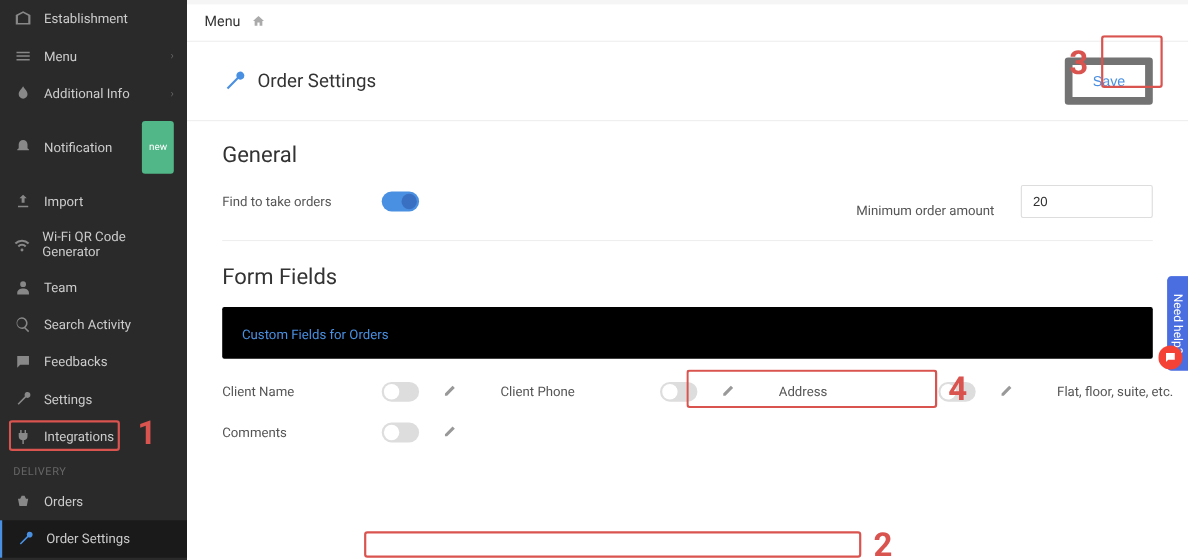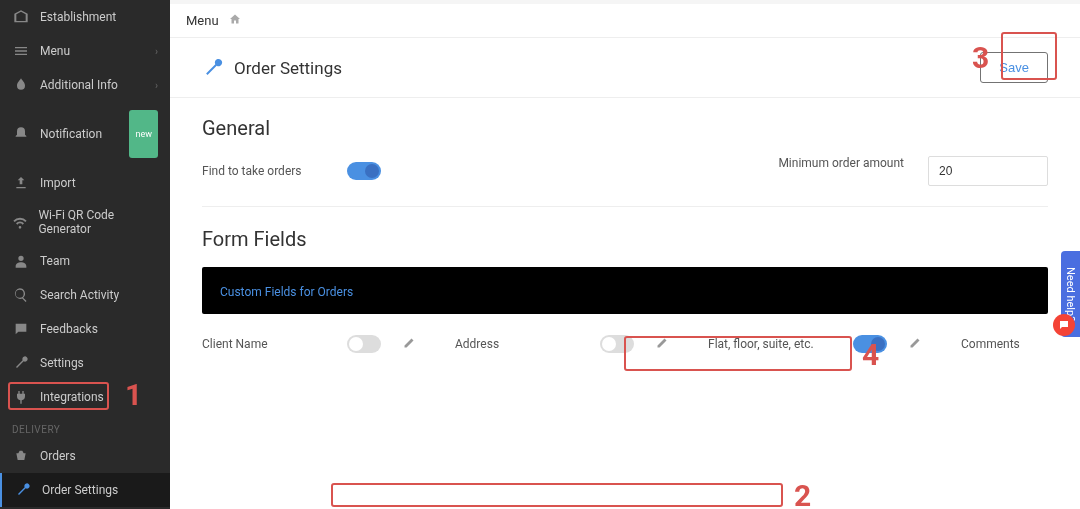--- a/index.html
+++ b/index.html
@@ -16,21 +16,21 @@
     .sidebar-section { padding: 10px 12px 4px; color: #666; font-size: 10px; font-weight: 400; letter-spacing: 0.5px; }
     
     .topbar { position: absolute; left: 170px; top: 4px; right: 0; height: 34px; background: #fff; border-bottom: 1px solid #eee; display: flex; align-items: center; padding: 0 16px; font-size: 13px; color: #333; }
     .topbar-home { margin-left: 10px; color: #999; }
     
     .content { position: absolute; left: 170px; top: 38px; right: 0; bottom: 0; background: #fff; overflow-y: auto; }
     .content-header { display: flex; align-items: center; padding: 14px 32px; border-bottom: 1px solid #eee; }
     .content-header .icon { width: 22px; height: 22px; margin-right: 10px; }
     .content-header .icon svg { fill: #4a90e2; }
     .content-title { font-size: 17px; color: #333; flex: 1; }
-    .save-btn { padding: 7px 18px; background: #fff; border: 1px solid #737373; color: #4a90e2; border-radius: 3px; cursor: pointer; font-size: 13px; }
+    .save-btn { padding: 7px 18px; background: #fff; border: 7px solid #737373; color: #4a90e2; border-radius: 3px; cursor: pointer; font-size: 13px; }
     
     .content-body { padding: 18px 32px; }
     .info-box { background: #f9f9f9; padding: 14px 18px; border-radius: 2px; font-size: 12px; color: #666; margin-bottom: 22px; }
     .info-box a { color: #4a90e2; text-decoration: none; }
     
     .section-title { font-size: 20px; color: #333; margin-bottom: 16px; }
     .section-link { padding: 14px 18px; background: #000000; border-radius: 2px; margin-bottom: 20px; }
     .section-link a { color: #4a90e2; text-decoration: none; font-size: 12px; }
     
     .form-row { display: flex; align-items: center; margin-bottom: 18px; }
@@ -51,21 +51,21 @@
     
     .divider { border: none; border-top: 1px solid #eee; margin: 20px 0; }
     
     .callout { position: absolute; border: 2px solid #d9534f; border-radius: 3px; pointer-events: none; }
     .callout-num { position: absolute; font-size: 30px; font-weight: bold; color: #d9534f; pointer-events: none; }
     
     .helper-tab { position: absolute; right: 0; top: 251px; width: 19px; height: 86px; background: #4a6ee0; border-radius: 4px 0 0 4px; color: #fff; writing-mode: vertical-rl; text-align: center; font-size: 11px; display: flex; align-items: center; justify-content: center; cursor: pointer; }
     .chat-bubble { position: absolute; right: 5px; top: 314px; width: 22px; height: 22px; background: #f44336; border-radius: 50%; display: flex; align-items: center; justify-content: center; cursor: pointer; }
     .chat-bubble svg { width: 12px; height: 12px; fill: #fff; }
     
-    .min-amount-wrap { display: flex; align-items: flex-start; }
+    .min-amount-wrap { display: flex; align-items: flex-end; }
     .min-amount-label { font-size: 12px; color: #555; }
   </style>
 </head>
 <body>
 
 <div class="sidebar">
   <div class="sidebar-item">
     <span class="icon">
         <svg viewBox="0 0 24 24">
           <path d="M12 2L2 7v13h20V7L12 2zm0 2.3L19 8v10H5V8l7-3.7z"></path>
@@ -222,20 +222,27 @@
 
     <div class="form-grid">
       <div class="form-col">
         <span class="form-label">Client Name</span>
         <span class="toggle"></span>
         <span class="edit-icon"><svg viewBox="0 0 24 24">
               <path d="M3 17v4h4L19 9l-4-4L3 17zM21 7l-2 2-4-4 2-2 4 4z"></path>
             </svg></span>
       </div>
       <div class="form-col">
+        <span class="form-label">Client Phone</span>
+        <span class="toggle"></span>
+        <span class="edit-icon"><svg viewBox="0 0 24 24">
+              <path d="M3 17v4h4L19 9l-4-4L3 17zM21 7l-2 2-4-4 2-2 4 4z"></path>
+            </svg></span>
+      </div>
+      <div class="form-col">
         <span class="form-label">Address</span>
         <span class="toggle"></span>
         <span class="edit-icon"><svg viewBox="0 0 24 24">
               <path d="M3 17v4h4L19 9l-4-4L3 17zM21 7l-2 2-4-4 2-2 4 4z"></path>
             </svg></span>
       </div>
       <div class="form-col">
         <span class="form-label">Flat, floor, suite, etc.</span>
         <span class="toggle on"></span>
         <span class="edit-icon"><svg viewBox="0 0 24 24">

